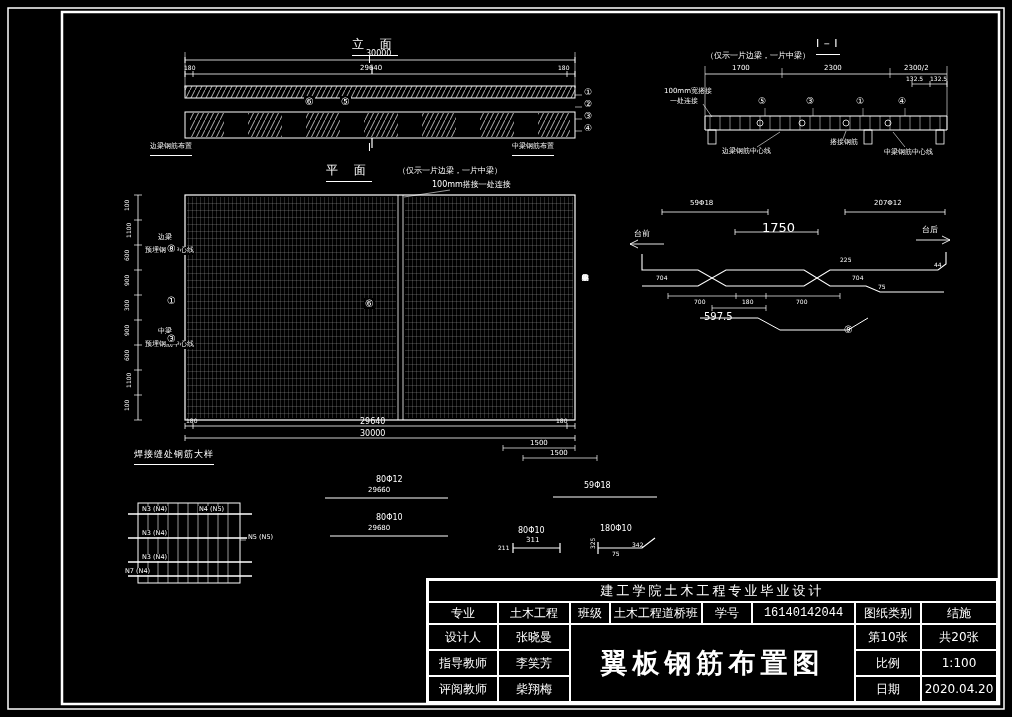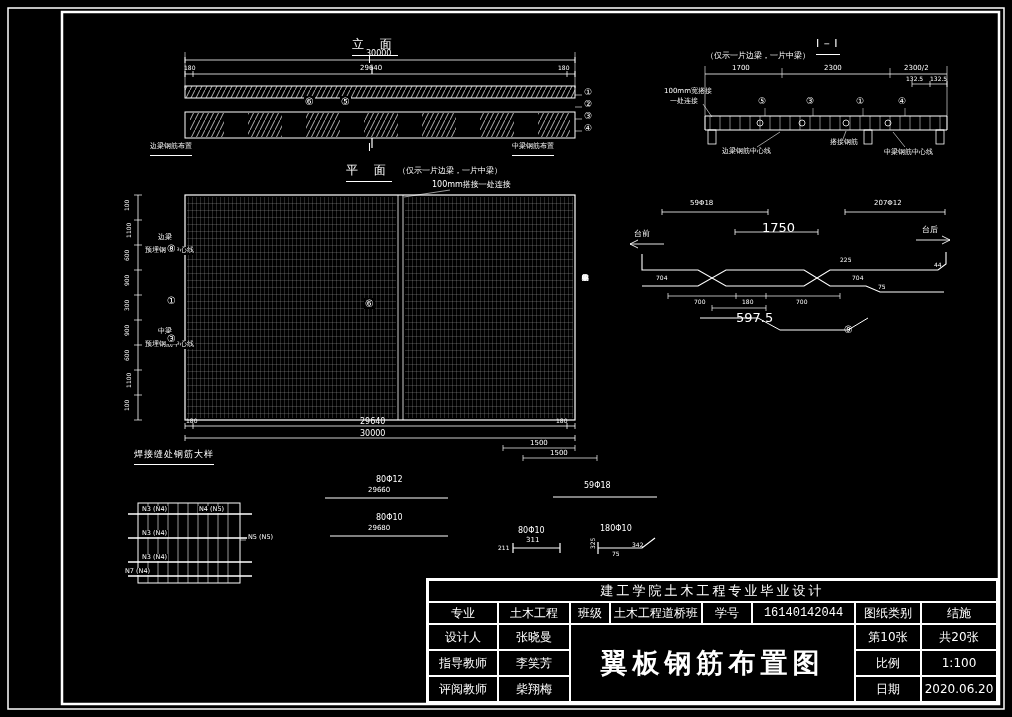--- a/index.html
+++ b/index.html
@@ -127,21 +127,21 @@
   <span class="t" style="left:368px;top:142px;font-size:10px;">Ⅰ</span>
   <span class="t bg" style="left:304px;top:96px;font-size:10px;">⑥</span>
   <span class="t bg" style="left:340px;top:96px;font-size:10px;">⑤</span>
   <span class="t" style="left:584px;top:88px;font-size:9px;">①</span>
   <span class="t" style="left:584px;top:100px;font-size:9px;">②</span>
   <span class="t" style="left:584px;top:112px;font-size:9px;">③</span>
   <span class="t" style="left:584px;top:124px;font-size:9px;">④</span>
   <span class="t u" style="left:150px;top:143px;font-size:7px;">边梁钢筋布置</span>
   <span class="t u" style="left:512px;top:143px;font-size:7px;">中梁钢筋布置</span>
 
-  <span class="t u" style="left:346px;top:164px;font-size:12px;letter-spacing:6px;">平 面</span>
+  <span class="t u" style="left:326px;top:164px;font-size:12px;letter-spacing:6px;">平 面</span>
   <span class="t" style="left:398px;top:167px;">（仅示一片边梁，一片中梁）</span>
   <span class="t" style="left:432px;top:181px;">100mm搭接一处连接</span>
 
   <span class="t r90" style="left:122px;top:202px;font-size:6px;">100</span>
   <span class="t r90" style="left:122px;top:227px;font-size:6px;">1100</span>
   <span class="t r90" style="left:122px;top:252px;font-size:6px;">600</span>
   <span class="t r90" style="left:122px;top:277px;font-size:6px;">900</span>
   <span class="t r90" style="left:122px;top:302px;font-size:6px;">300</span>
   <span class="t r90" style="left:122px;top:327px;font-size:6px;">900</span>
   <span class="t r90" style="left:122px;top:352px;font-size:6px;">600</span>
@@ -190,21 +190,21 @@
   <span class="t" style="left:634px;top:230px;">台前</span>
   <span class="t" style="left:922px;top:226px;">台后</span>
   <span class="t" style="left:656px;top:275px;font-size:6px;">704</span>
   <span class="t" style="left:694px;top:299px;font-size:6px;">700</span>
   <span class="t" style="left:742px;top:299px;font-size:6px;">180</span>
   <span class="t" style="left:796px;top:299px;font-size:6px;">700</span>
   <span class="t" style="left:852px;top:275px;font-size:6px;">704</span>
   <span class="t" style="left:878px;top:284px;font-size:6px;">75</span>
   <span class="t" style="left:840px;top:257px;font-size:6px;">225</span>
   <span class="t" style="left:934px;top:262px;font-size:6px;">44</span>
-  <span class="t" style="left:736px;top:311px;font-size:13px;">597.5</span>
+  <span class="t" style="left:704px;top:311px;font-size:10px;">597.5</span>
   <span class="t" style="left:844px;top:324px;font-size:10px;">⑨</span>
 
   <span class="t" style="left:376px;top:476px;">80Φ12</span>
   <span class="t" style="left:368px;top:487px;font-size:7px;">29660</span>
   <span class="t" style="left:584px;top:482px;">59Φ18</span>
   <span class="t" style="left:376px;top:514px;">80Φ10</span>
   <span class="t" style="left:368px;top:525px;font-size:7px;">29680</span>
   <span class="t" style="left:518px;top:527px;">80Φ10</span>
   <span class="t" style="left:526px;top:537px;font-size:7px;">311</span>
   <span class="t" style="left:498px;top:545px;font-size:6px;">211</span>
@@ -240,16 +240,16 @@
     <div style="grid-column:8;grid-row:3;">共20张</div>
 
     <div style="grid-column:1;grid-row:4;">指导教师</div>
     <div style="grid-column:2;grid-row:4;">李笑芳</div>
     <div style="grid-column:7;grid-row:4;">比例</div>
     <div style="grid-column:8;grid-row:4;">1:100</div>
 
     <div style="grid-column:1;grid-row:5;">评阅教师</div>
     <div style="grid-column:2;grid-row:5;">柴翔梅</div>
     <div style="grid-column:7;grid-row:5;">日期</div>
-    <div style="grid-column:8;grid-row:5;">2020.06.20</div>
+    <div style="grid-column:8;grid-row:5;">2020.04.20</div>
   </div>
 
 </div>
 
 </body></html>

